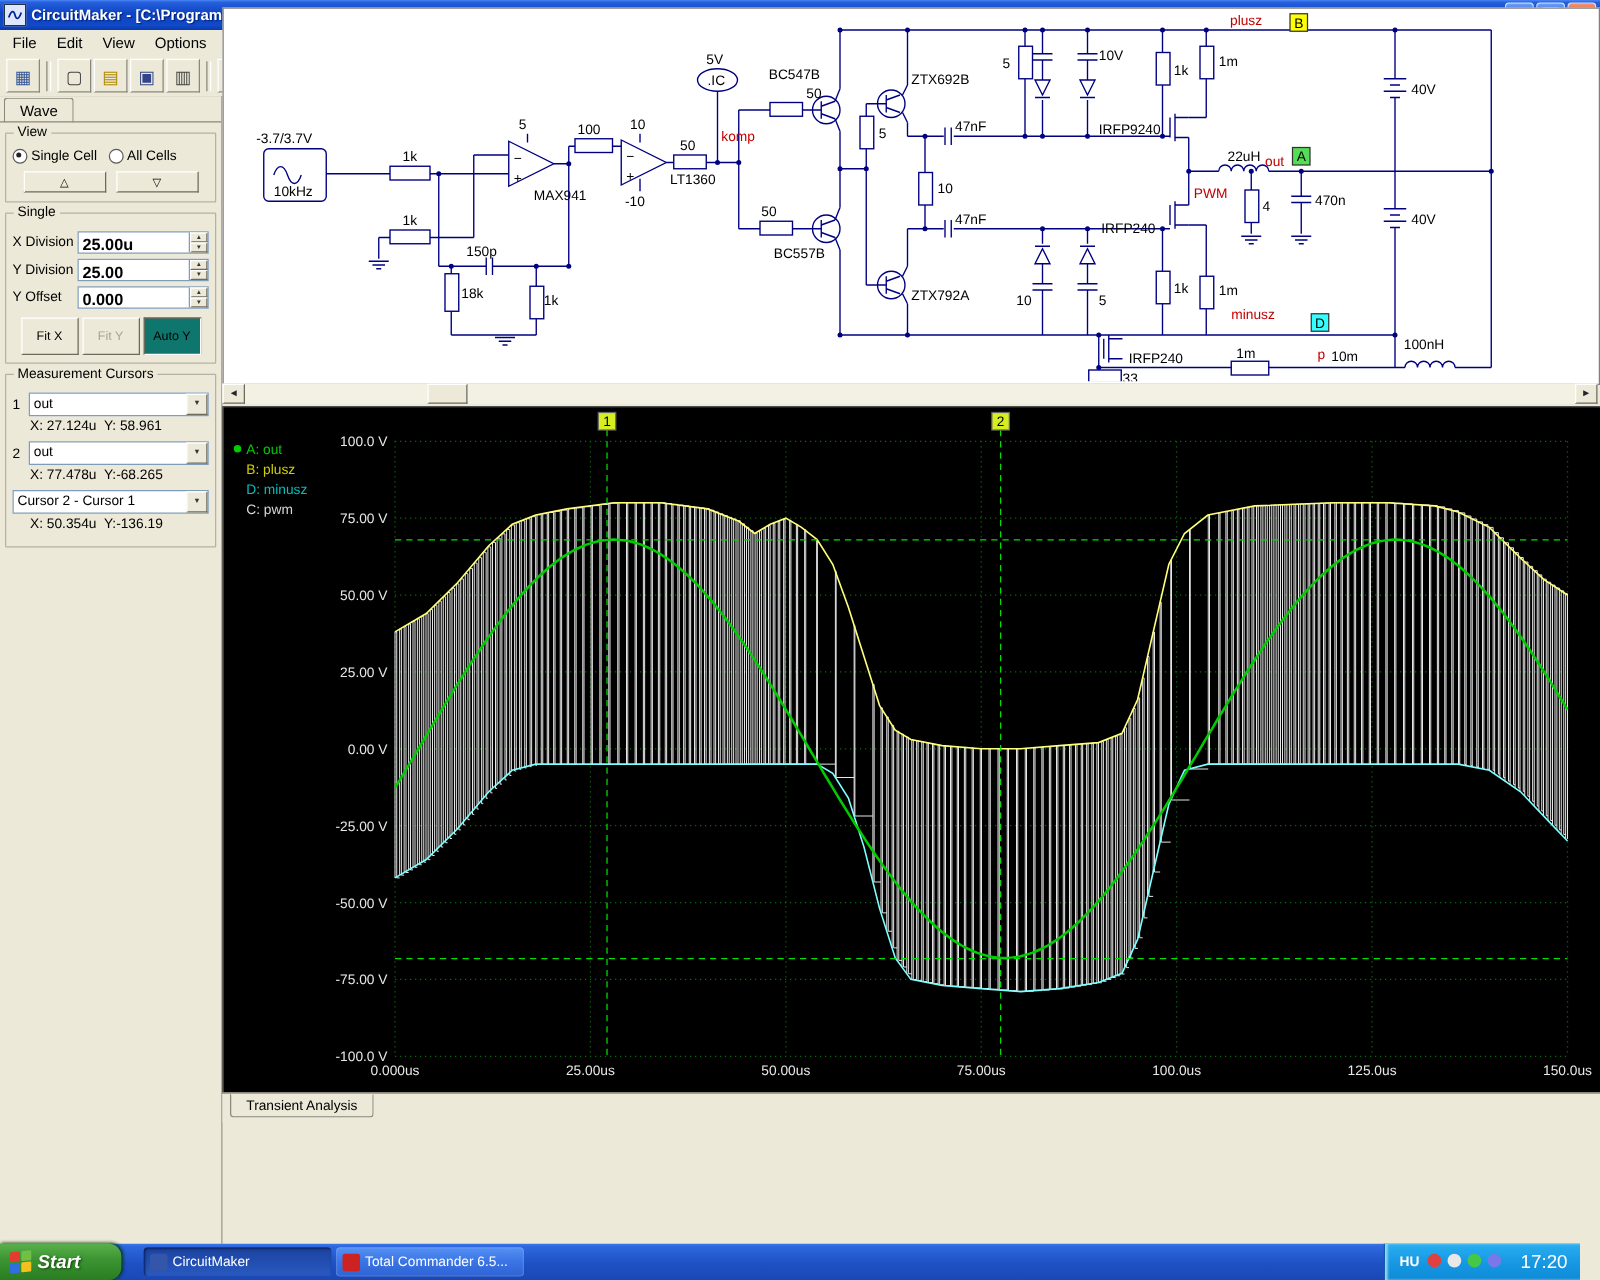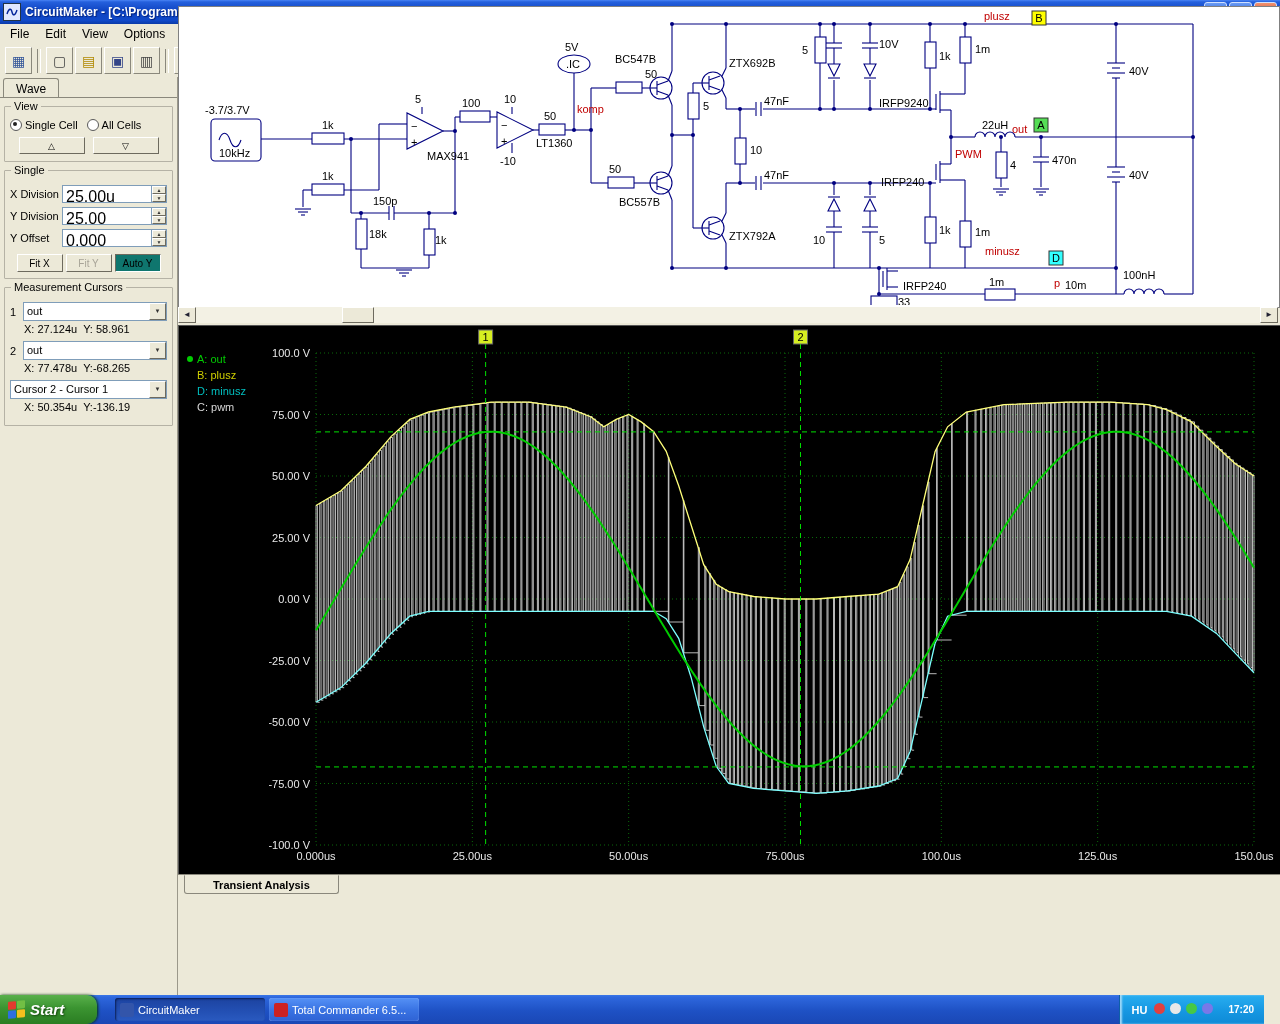--- a/index.html
+++ b/index.html
@@ -45,27 +45,27 @@
   .group{position:relative;border:1px solid #b5b2a5;border-radius:1px;margin:8px 4px 4px;padding:10px 5px 6px;}
   .gcap{position:absolute;top:-7px;left:6px;background:#ECE9D8;padding:0 3px;font-size:11px;}
   .radio-line{display:flex;align-items:center;gap:3px;margin:2px 0 6px;}
   .radio{width:10px;height:10px;border-radius:50%;border:1px solid #5a5a5a;background:#fff;position:relative;flex:none;}
   .radio.checked::after{content:"";position:absolute;left:2px;top:2px;width:4px;height:4px;border-radius:50%;background:#222;}
   .rlabel{margin-right:6px;white-space:nowrap;}
   .btn-line{display:flex;gap:8px;justify-content:center;margin:2px 0 1px;}
   .xpbtn{font-family:"Liberation Sans",sans-serif;font-size:10px;background:#ECE9D8;
     border:1px solid;border-color:#fff #6d6a5e #6d6a5e #fff;padding:1px 4px;color:#000;}
   .xpbtn.tri{width:66px;height:17px;font-size:9px;}
-  .xpbtn.small{width:46px;height:18px;}
+  .xpbtn.small{width:46px;height:30px;}
   .xpbtn.disabled{color:#a8a498;}
   .xpbtn.pressed{border-color:#6d6a5e #fff #fff #6d6a5e;background:#0f766e;}
   .srow{display:flex;align-items:center;margin:4px 0;}
   .slabel{width:52px;text-align:left;}
   .spin{display:flex;flex:1;border:1px solid #7f9db9;background:#fff;height:16px;}
-  .sval{flex:1;padding:2px 3px 12px;font-size:16px;white-space:nowrap;overflow:hidden;}
+  .sval{flex:1;padding:2px 3px 12px;font-size:13px;white-space:nowrap;overflow:hidden;font-weight:bold;}
   .spinbtns{display:flex;flex-direction:column;width:14px;border-left:1px solid #7f9db9;}
   .sb{flex:1;background:#ECE9D8;border:1px solid;border-color:#fff #6d6a5e #6d6a5e #fff;
     font-size:5px;line-height:6px;text-align:center;color:#333;}
   .fitrow{display:flex;gap:3px;justify-content:center;margin-top:7px;}
   .crow{display:flex;align-items:center;gap:5px;margin:4px 0 2px;}
   .cindex{width:8px;}
   .combo{display:flex;flex:1;border:1px solid #7f9db9;background:#fff;height:17px;}
   .cval{flex:1;padding:2px 3px 0;white-space:nowrap;overflow:hidden;}
   .cbtn{width:15px;background:#ECE9D8;border:1px solid;border-color:#fff #6d6a5e #6d6a5e #fff;
     font-size:6px;text-align:center;line-height:15px;color:#333;}
@@ -89,22 +89,22 @@
   .scroll-thumb{position:absolute;left:146px;top:0;width:30px;height:14px;background:#ECE9D8;
     border:1px solid;border-color:#fff #6d6a5e #6d6a5e #fff;}
 
   
   .waveform{position:absolute;left:178px;top:325px;width:1102px;height:548px;background:#000;
     border:1px solid #555;}
   #wave-svg{display:block}
   #wave-svg text{font-family:"Liberation Sans",sans-serif;}
   .tabstrip{position:absolute;left:178px;top:874px;width:1102px;height:23px;background:#ECE9D8;
     border-top:1px solid #8a887c;}
-  .btab{display:inline-block;margin-left:6px;padding:3px 28px 2px;border:1px solid #8a887c;border-top:1px solid #ECE9D8;
-    border-radius:0 0 3px 3px;background:#ECE9D8;font-size:11px;font-weight:bold;}
+  .btab{display:inline-block;margin-left:6px;padding:3px 12px 2px;border:1px solid #8a887c;border-top:1px solid #ECE9D8;
+    border-radius:0 0 3px 3px;background:#ECE9D8;font-size:11px;}
 
   
   .taskbar{position:absolute;left:0;bottom:0;right:16px;height:29px;
     background:linear-gradient(180deg,#3a77e8 0%,#2e67dd 8%,#1e51c4 55%,#1a47b5 100%);
     display:flex;align-items:center;}
   .startbtn{height:29px;width:97px;display:flex;align-items:center;gap:5px;padding-left:8px;box-sizing:border-box;
     background:linear-gradient(180deg,#59b04b 0%,#3b9431 45%,#2a7d22 100%);
     border-radius:0 10px 10px 0;box-shadow:1px 0 3px #05350a;color:#fff;font-size:15px;font-weight:bold;font-style:italic;
     text-shadow:1px 1px 2px #14430d;}
   .winflag{display:grid;grid-template-columns:8px 8px;grid-template-rows:8px 8px;gap:1px;transform:skewY(-6deg);}
@@ -113,21 +113,21 @@
   .taskbtn{height:23px;width:150px;display:flex;align-items:center;gap:4px;padding:0 5px;box-sizing:border-box;
     border-radius:3px;color:#fff;font-size:11px;white-space:nowrap;overflow:hidden;
     background:linear-gradient(180deg,#5591f5,#3a74e4 50%,#2f63d4);box-shadow:inset 0 0 1px #bcd0ff;}
   .taskbtn.active{background:linear-gradient(180deg,#1c43a0,#2350b4 60%,#2a5ac0);box-shadow:inset 1px 1px 2px #0a1e55;}
   .task-icon{width:14px;height:14px;flex:none;border-radius:2px;}
   .tray{margin-left:auto;height:29px;display:flex;align-items:center;gap:7px;padding:0 10px 0 12px;
     background:linear-gradient(180deg,#28aef0 0%,#1697e2 55%,#0e8ad6 100%);
     border-left:1px solid #0d5fa8;box-shadow:inset 2px 0 2px #9fd8f8;color:#fff;}
   .lang{font-size:11px;font-weight:bold;}
   .tray-ico{width:11px;height:11px;border-radius:50%;display:inline-block;}
-  .clock{font-size:10px;margin-left:3px;font-weight:bold;}
+  .clock{font-size:15px;margin-left:3px;}
 </style>
 </head>
 <body>
 
 <div id="app">
 
   <div class="titlebar">
     <div class="app-icon">
       <svg width="12" height="12" viewBox="0 0 12 12">
           <path d="M1,8 C3,2 5,2 6,6 C7,10 9,10 11,4" stroke="#002299" stroke-width="1.4" fill="none"></path>

